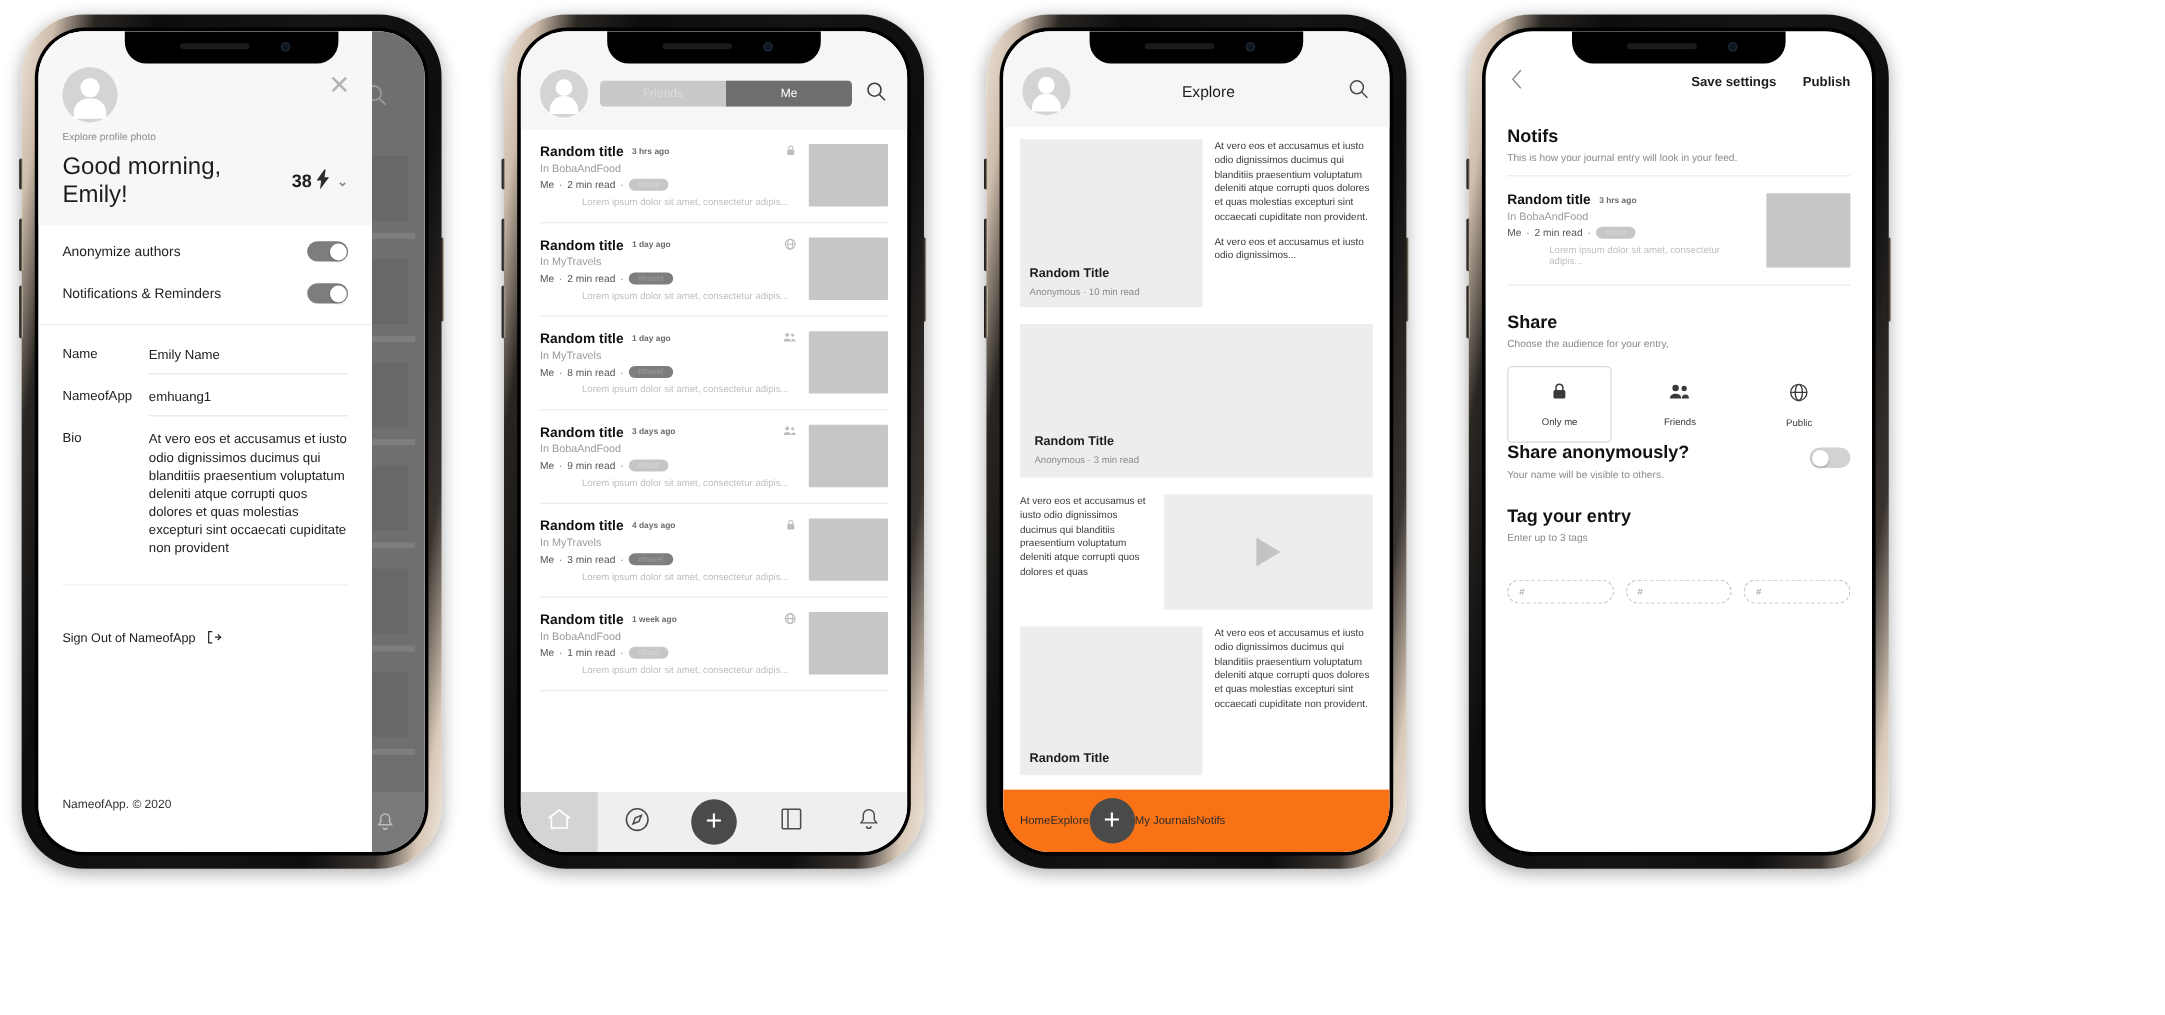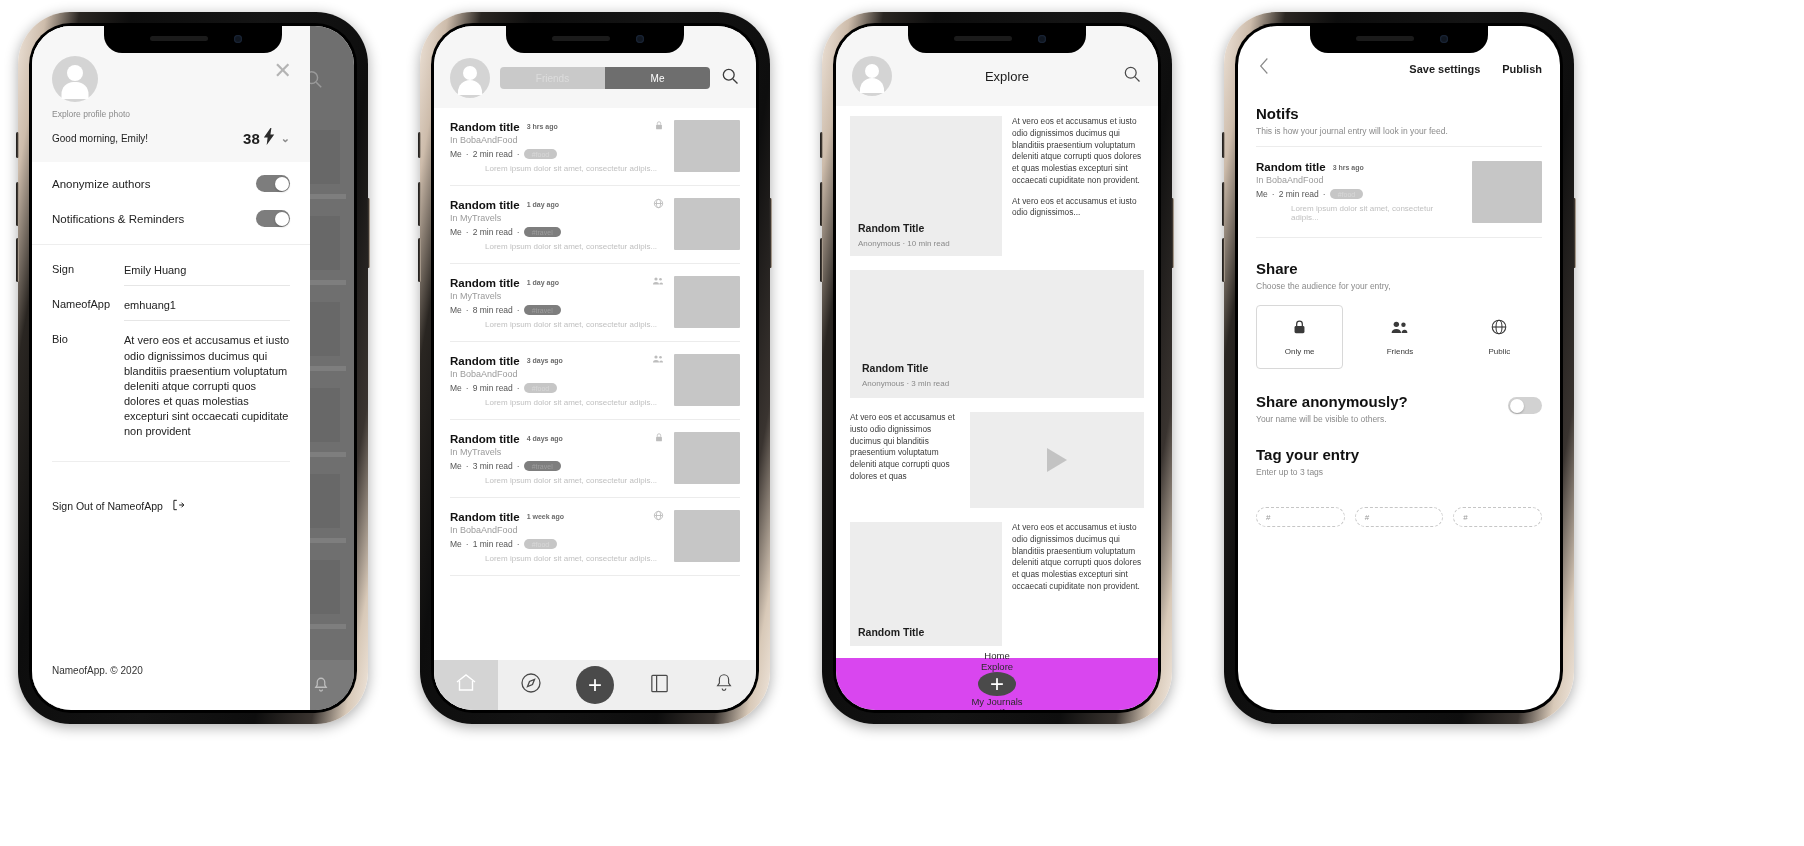--- a/index.html
+++ b/index.html
@@ -70,21 +70,21 @@
     position:absolute;left:0;top:0;width:278px;height:100%;background:#fff;
     z-index:5; display:flex;flex-direction:column;
   }
   .p1-head{background:#f7f7f7;padding:30px 20px 14px 20px;position:relative;}
   .p1-x{position:absolute;right:18px;top:34px;color:#b4b4b4;font-size:22px;line-height:1;cursor:pointer;}
   .p1-avatar{width:46px;height:46px;}
   .p1-avatar .h{top:9px;width:16px;height:16px;}
   .p1-avatar .b{width:27px;height:17px;bottom:3px;}
   .p1-change{font-size:8.5px;color:#8a8a8a;margin-top:7px;}
   .p1-greet-row{display:flex;align-items:center;justify-content:space-between;margin-top:9px;}
-  .p1-greet{font-size:10px;color:#1d1d1d;}
+  .p1-greet{font-size:20px;color:#1d1d1d;}
   .p1-score{display:flex;align-items:center;gap:3px;font-size:15px;font-weight:bold;color:#1d1d1d;}
   .bolt{font-size:14px;}
   .chev{color:#8a8a8a;font-size:11px;margin-left:2px;}
   .p1-toggles{padding:4px 20px 8px;}
   .tg-row{display:flex;align-items:center;justify-content:space-between;padding:9px 0;}
   .tg-label{font-size:11.5px;color:#222;}
   .switch{width:34px;height:17px;border-radius:10px;position:relative;flex:none;}
   .switch.on{background:#7d7d7d;}
   .switch.off{background:#d2d2d2;}
   .switch .knob{position:absolute;top:1.5px;width:14px;height:14px;border-radius:50%;background:#fff;
@@ -134,40 +134,40 @@
   .p3-img{background:#ededed;flex:none;position:relative;display:flex;flex-direction:column;
     justify-content:flex-end;padding:8px;}
   .p3-img .t{font-size:10.5px;font-weight:bold;color:#1d1d1d;}
   .p3-img .s{font-size:8px;color:#8a8a8a;margin-top:5px;}
   .p3-text{font-size:8.3px;color:#3a3a3a;line-height:1.42;flex:1;}
   .p3-wide{background:#ededed;height:128px;margin-bottom:14px;display:flex;flex-direction:column;
     justify-content:flex-end;padding:10px 12px;}
   .p3-vid{background:#ededed;flex:1;display:flex;align-items:center;justify-content:center;}
   .play{width:0;height:0;border-left:20px solid #c3c3c3;border-top:12px solid transparent;
     border-bottom:12px solid transparent;}
-  .p3-nav{position:absolute;bottom:0;left:0;right:0;height:52px;background:#d946ef;
-     display:flex;align-items:center;justify-content:center;padding:0 14px;z-index:20;flex-direction:column;}
+  .p3-nav{position:absolute;bottom:0;left:0;right:0;height:52px;background:#f97316;
+     display:flex;align-items:center;justify-content:flex-start;padding:0 14px;z-index:20;}
   .p3-nav span{font-size:9.5px;color:#2b2b2b;}
 
   
   .p4-head{padding:30px 18px 8px;display:flex;align-items:center;}
   .p4-back{font-size:18px;color:#8a8a8a;}
   .p4-actions{margin-left:auto;display:flex;gap:22px;}
   .p4-actions span{font-size:11px;font-weight:bold;color:#1d1d1d;}
   .p4-body{padding:8px 18px 20px;}
   .sec-h{font-size:15px;font-weight:bold;color:#111;margin-top:22px;}
   .sec-s{font-size:8.5px;color:#8a8a8a;margin-top:4px;}
   .p4-prev{display:flex;gap:10px;padding:14px 0;border-top:1px solid #ececec;
      border-bottom:1px solid #ececec;margin-top:10px;}
   .aud-row{display:flex;gap:14px;margin-top:14px;}
   .aud{flex:1;border:1px solid #d8d8d8;border-radius:4px;height:64px;
     display:flex;flex-direction:column;align-items:center;justify-content:center;gap:7px;}
   .aud.plain{border:none;}
   .aud .lb{font-size:8px;color:#3a3a3a;}
-  .p4-anon{display:flex;align-items:flex-start;justify-content:space-between;margin-top:24px;}
+  .p4-anon{display:flex;align-items:flex-start;justify-content:space-between;}
   .tags-row{display:flex;gap:10px;margin-top:30px;}
   .tag-in{flex:1;height:20px;border:1px dashed #c6c6c6;border-radius:10px;
     display:flex;align-items:center;padding-left:9px;font-size:8px;color:#9a9a9a;}
 </style>
 </head>
 <body>
 
 <div class="stage">
 
   <div class="phone" id="phone1">
@@ -243,22 +243,22 @@
             <div class="tg-row">
               <span class="tg-label">Notifications &amp; Reminders</span>
               <span class="switch on">
                   <span class="knob"></span>
                 </span>
             </div>
           </div>
 
           <div class="p1-fields">
             <div class="fld">
-              <span class="fld-label">Sign</span>
-              <span class="fld-val">Emily Huang</span>
+              <span class="fld-label">Name</span>
+              <span class="fld-val">Emily Name</span>
             </div>
             <div class="fld">
               <span class="fld-label">NameofApp</span>
               <span class="fld-val">emhuang1</span>
             </div>
             <div class="fld nob">
               <span class="fld-label">Bio</span>
               <span class="fld-val">At vero eos et accusamus et iusto odio dignissimos ducimus qui blanditiis praesentium voluptatum deleniti atque corrupti quos dolores et quas molestias excepturi sint occaecati cupiditate non provident</span>
             </div>
           </div>

